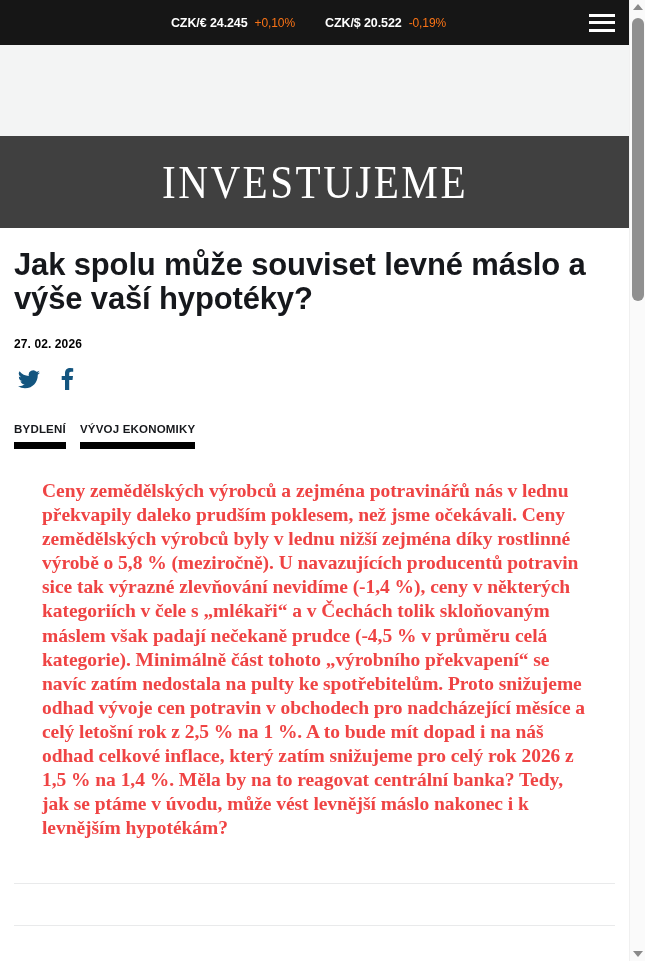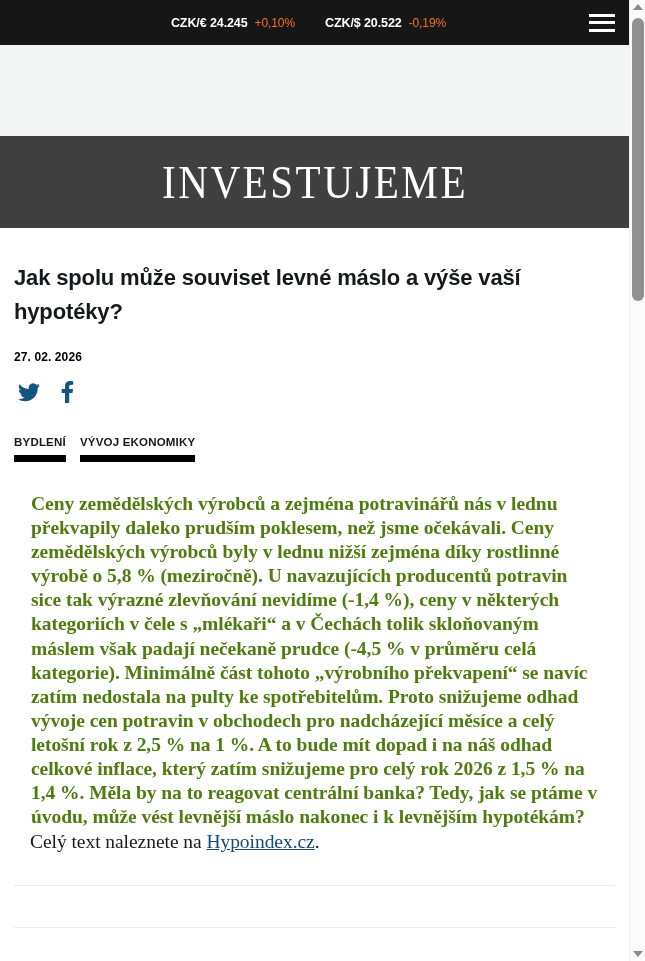--- a/index.html
+++ b/index.html
@@ -103,22 +103,22 @@
     line-height: 1;
     padding-left: 2px;
   }
 
   
   .article {
     padding: 0 14px;
   }
   .article-title {
     margin: 0;
-    padding-top: 33px;
-    font-size: 22px;
+    padding-top: 20px;
+    font-size: 31px;
     line-height: 34px;
     font-weight: 600;
     color: #16181c;
     letter-spacing: -0.15px;
     max-width: 580px;
   }
   .article-date {
     margin-top: 21px;
     font-size: 12px;
     font-weight: bold;
@@ -158,23 +158,23 @@
   }
 
   .body-wrap {
     margin-top: 30px;
     padding: 0 16px 0 16px;
   }
   .body-text {
     font-family: "Liberation Serif", serif;
     font-size: 19.5px;
     line-height: 24.1px;
-    color: #4d7c0f;
+    color: #ef4444;
     font-weight: bold;
-    margin: 1px;
+    margin: 12px;
     letter-spacing: -0.05px;
   }
   .body-footer {
     font-family: "Liberation Serif", serif;
     font-size: 19.5px;
     line-height: 24.1px;
     color: #1a1a1a;
     font-weight: normal;
     margin: 0;
     letter-spacing: -0.05px;
@@ -283,21 +283,20 @@
       </span>
     </div>
 
     <div class="tags-row">
       <a class="tag">BYDLENÍ</a>
       <a class="tag">VÝVOJ EKONOMIKY</a>
     </div>
 
     <div class="body-wrap">
       <p class="body-text">Ceny zemědělských výrobců a zejména potravinářů nás v lednu překvapily daleko prudším poklesem, než jsme očekávali. Ceny zemědělských výrobců byly v lednu nižší zejména díky rostlinné výrobě o 5,8 % (meziročně). U navazujících producentů potravin sice tak výrazné zlevňování nevidíme (-1,4 %), ceny v některých kategoriích v čele s „mlékaři“ a v Čechách tolik skloňovaným máslem však padají nečekaně prudce (-4,5 % v průměru celá kategorie). Minimálně část tohoto „výrobního překvapení“ se navíc zatím nedostala na pulty ke spotřebitelům. Proto snižujeme odhad vývoje cen potravin v obchodech pro nadcházející měsíce a celý letošní rok z 2,5 % na 1 %. A to bude mít dopad i na náš odhad celkové inflace, který zatím snižujeme pro celý rok 2026 z 1,5 % na 1,4 %. Měla by na to reagovat centrální banka? Tedy, jak se ptáme v úvodu, může vést levnější máslo nakonec i k levnějším hypotékám?</p>
-      <p class="body-footer"><span>Celý text naleznete na </span><a class="body-link">Hypoindex.cz</a><span>.</span></p>
     </div>
 
   </div>
 
   <div class="sp1"></div>
   <div class="divider"></div>
   <div class="sp2"></div>
   <div class="divider"></div>
 
 </div>

